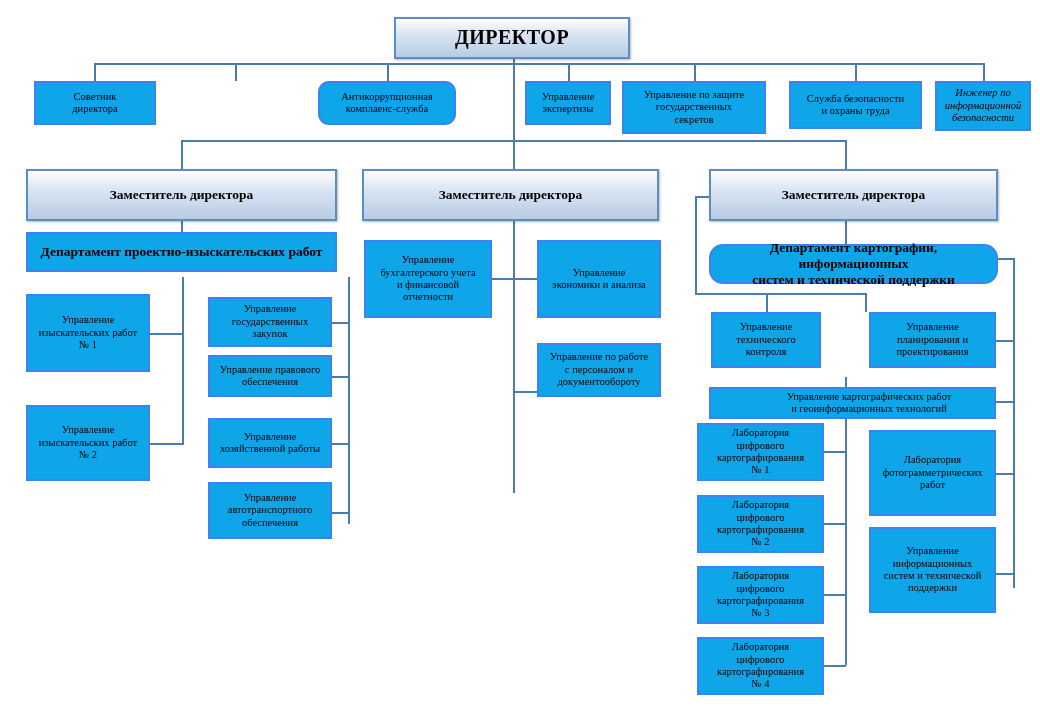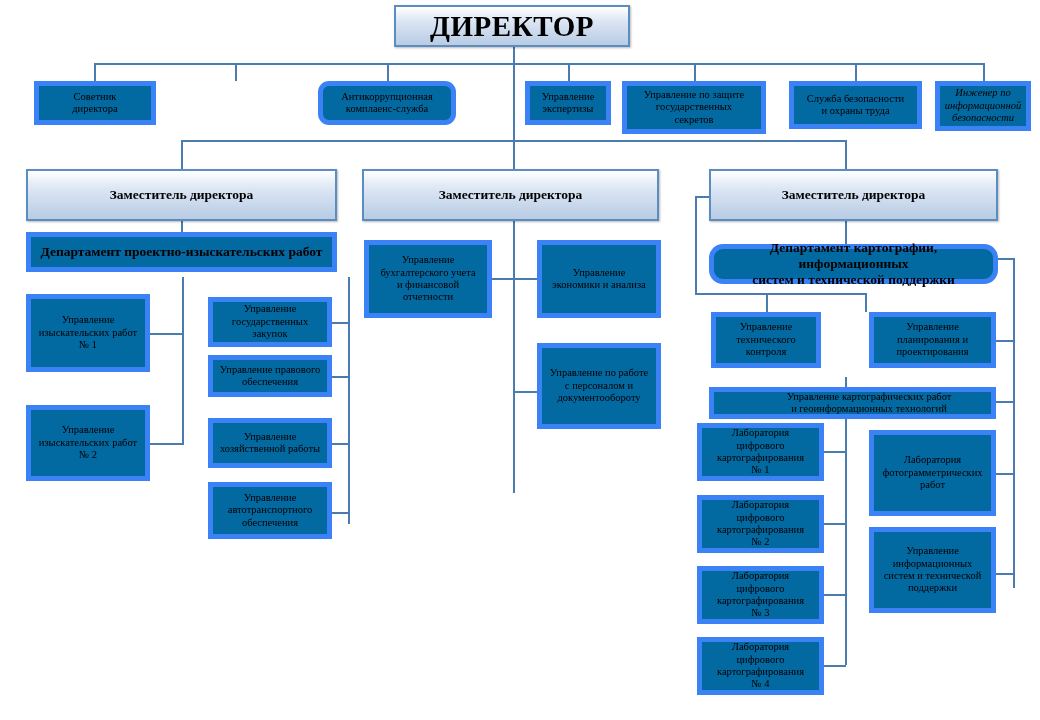--- a/index.html
+++ b/index.html
@@ -8,42 +8,43 @@
     background:#ffffff;
     font-family:"Liberation Serif", serif;
     position:relative;
     overflow:hidden;
   }
   #chart{position:absolute;left:0;top:0;width:1040px;height:720px;}
 
   .node{
     position:absolute;
     box-sizing:border-box;
-    border:5px solid #3b82f6;
-    background:#0369a1;
+    border:2px solid #3b82f6;
+    background:#0ea5e9;
     display:flex;
     align-items:center;
     justify-content:center;
     text-align:center;
     line-height:1.18;
     color:#000;
     z-index:3;
   }
   .node span{display:block;padding:0 3px;}
 
   
   .grad{
     background:linear-gradient(180deg,#ffffff 0%,#dbe5f4 38%,#b8cce4 100%);
     border:2px solid #5B8DC0;
     box-shadow:1px 1px 2px rgba(0,0,0,.28);
     font-weight:bold;
   }
   .title-box{
-    font-size:29px;
+    font-size:20px;
     letter-spacing:.5px;
+    margin-top:12px;
   }
   .deputy{font-size:13.5px;}
   .dept{font-weight:bold;font-size:13.5px;}
   .u11{font-size:10.5px;}
 
   
   .ln{position:absolute;background:#4B7CB0;z-index:1;}
   .h{height:2px;}
   .v{width:2px;}
 </style>
@@ -169,21 +170,21 @@
   <div class="node u11" style="left:208px;top:482px;width:124px;height:57px;">
       <span>Управление<br>автотранспортного<br>обеспечения</span>
     </div>
 
   <div class="node u11" style="left:364px;top:240px;width:128px;height:78px;">
       <span>Управление<br>бухгалтерского учета<br>и финансовой<br>отчетности</span>
     </div>
   <div class="node u11" style="left:537px;top:240px;width:124px;height:78px;">
       <span>Управление<br>экономики и анализа</span>
     </div>
-  <div class="node u11" style="left:537px;top:343px;width:124px;height:86px;">
+  <div class="node u11" style="left:537px;top:343px;width:124px;height:54px;">
       <span>Управление по работе<br>с персоналом и<br>документообороту</span>
     </div>
 
   <div class="node u11" style="left:711px;top:312px;width:110px;height:56px;">
       <span>Управление<br>технического<br>контроля</span>
     </div>
   <div class="node u11" style="left:869px;top:312px;width:127px;height:56px;">
       <span>Управление<br>планирования и<br>проектирования</span>
     </div>
   <div class="node u11" style="left:709px;top:387px;width:287px;height:32px;padding-left:33px;">

